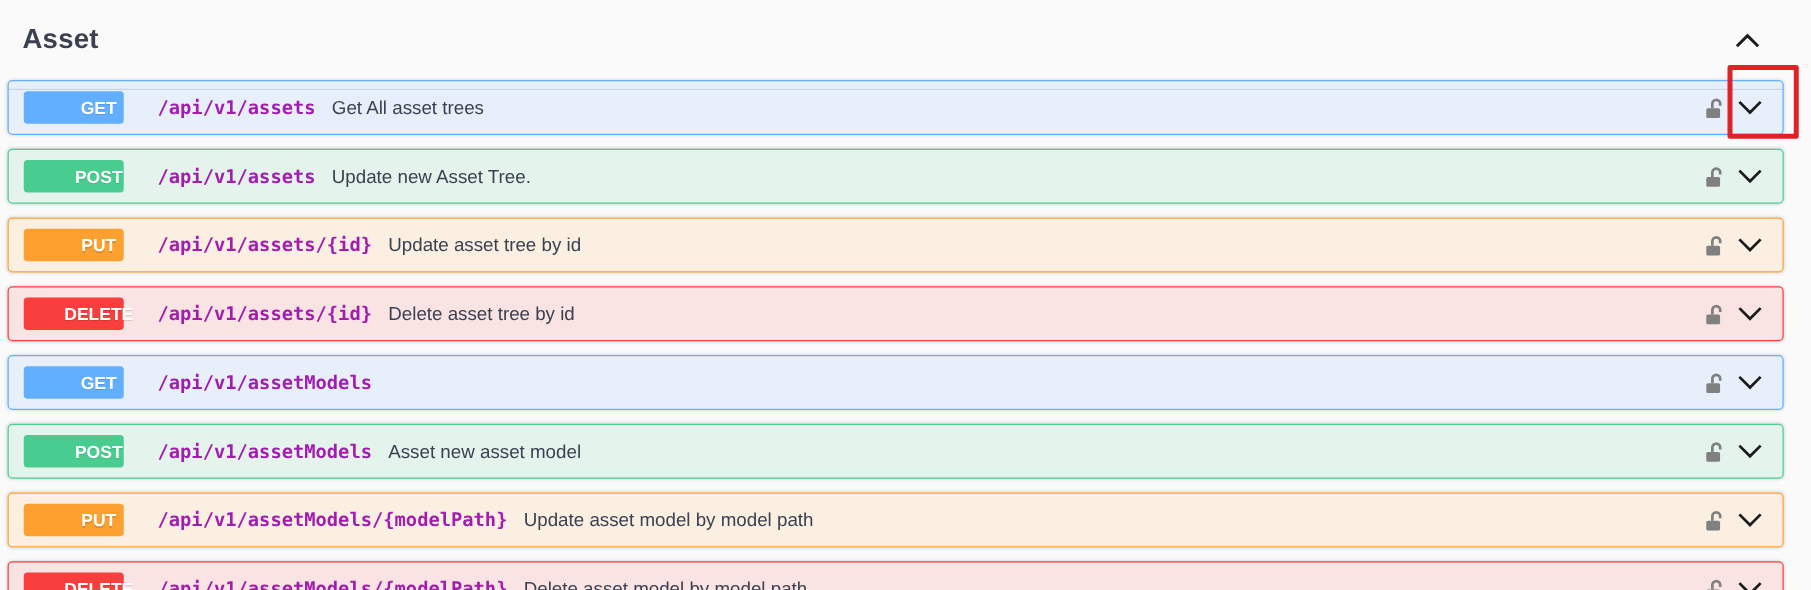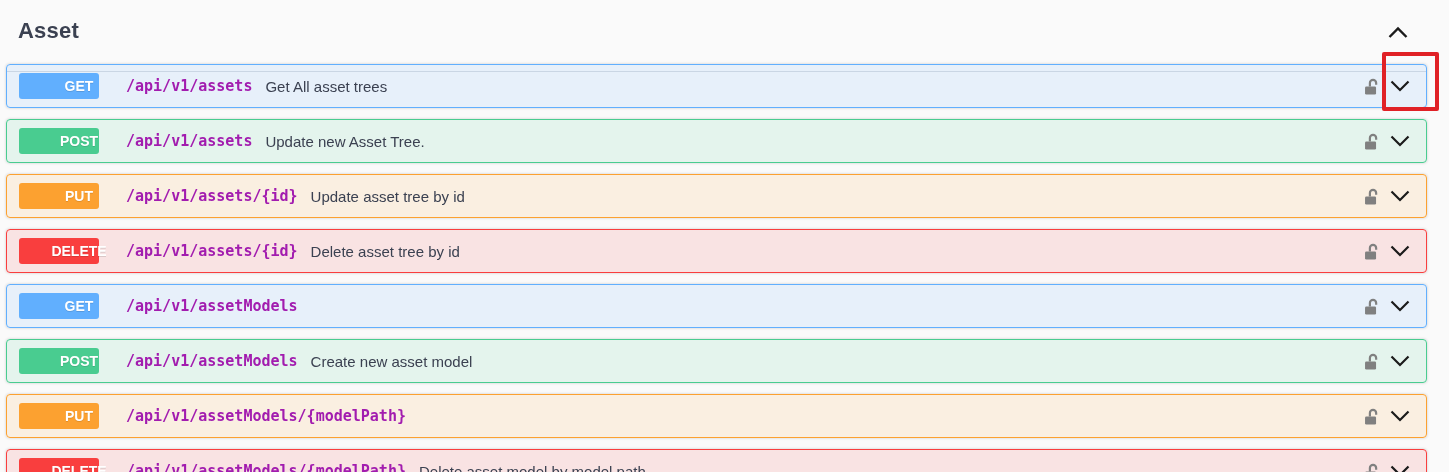--- a/index.html
+++ b/index.html
@@ -180,38 +180,39 @@
       <button class="expand-btn">
         <svg width="20" height="12" viewBox="0 0 20 12">
           <path d="M1.5 1.5 L10 10 L18.5 1.5" fill="none" stroke="#1b1b1b" stroke-width="2.2"></path>
         </svg>
       </button>
     </div>
 
     <div class="opblock post">
       <span class="badge post" style="background: rgb(73, 204, 144);">POST</span>
       <span class="path">/api/v1/assetModels</span>
-      <span class="desc">Create new asset model</span>
+      <span class="desc">Asset new asset model</span>
       <span class="spacer"></span>
       <button class="lock-btn">
         <svg width="19" height="19" viewBox="0 0 20 20">
           <path d="M8.3 10 V6.4 a3.3 3.3 0 0 1 6.6 0 V8.1" fill="none" stroke="#808080" stroke-width="2.3"></path>
           <rect x="3.2" y="10" width="11.6" height="8.4" rx="1.4" fill="#808080"></rect>
         </svg>
       </button>
       <button class="expand-btn">
         <svg width="20" height="12" viewBox="0 0 20 12">
           <path d="M1.5 1.5 L10 10 L18.5 1.5" fill="none" stroke="#1b1b1b" stroke-width="2.2"></path>
         </svg>
       </button>
     </div>
 
     <div class="opblock put">
       <span class="badge put" style="background: rgb(252, 161, 48);">PUT</span>
       <span class="path">/api/v1/assetModels/{modelPath}</span>
+      <span class="desc">Update asset model by model path</span>
       <span class="spacer"></span>
       <button class="lock-btn">
         <svg width="19" height="19" viewBox="0 0 20 20">
           <path d="M8.3 10 V6.4 a3.3 3.3 0 0 1 6.6 0 V8.1" fill="none" stroke="#808080" stroke-width="2.3"></path>
           <rect x="3.2" y="10" width="11.6" height="8.4" rx="1.4" fill="#808080"></rect>
         </svg>
       </button>
       <button class="expand-btn">
         <svg width="20" height="12" viewBox="0 0 20 12">
           <path d="M1.5 1.5 L10 10 L18.5 1.5" fill="none" stroke="#1b1b1b" stroke-width="2.2"></path>

